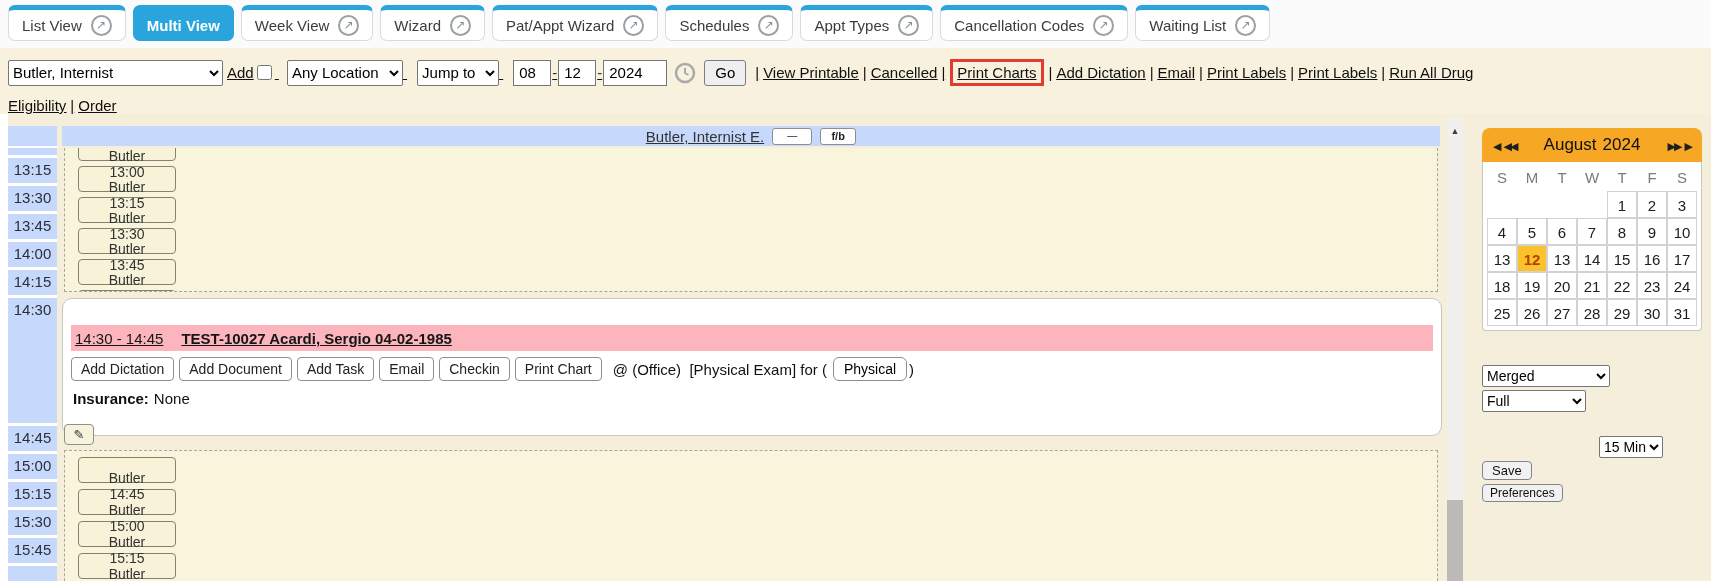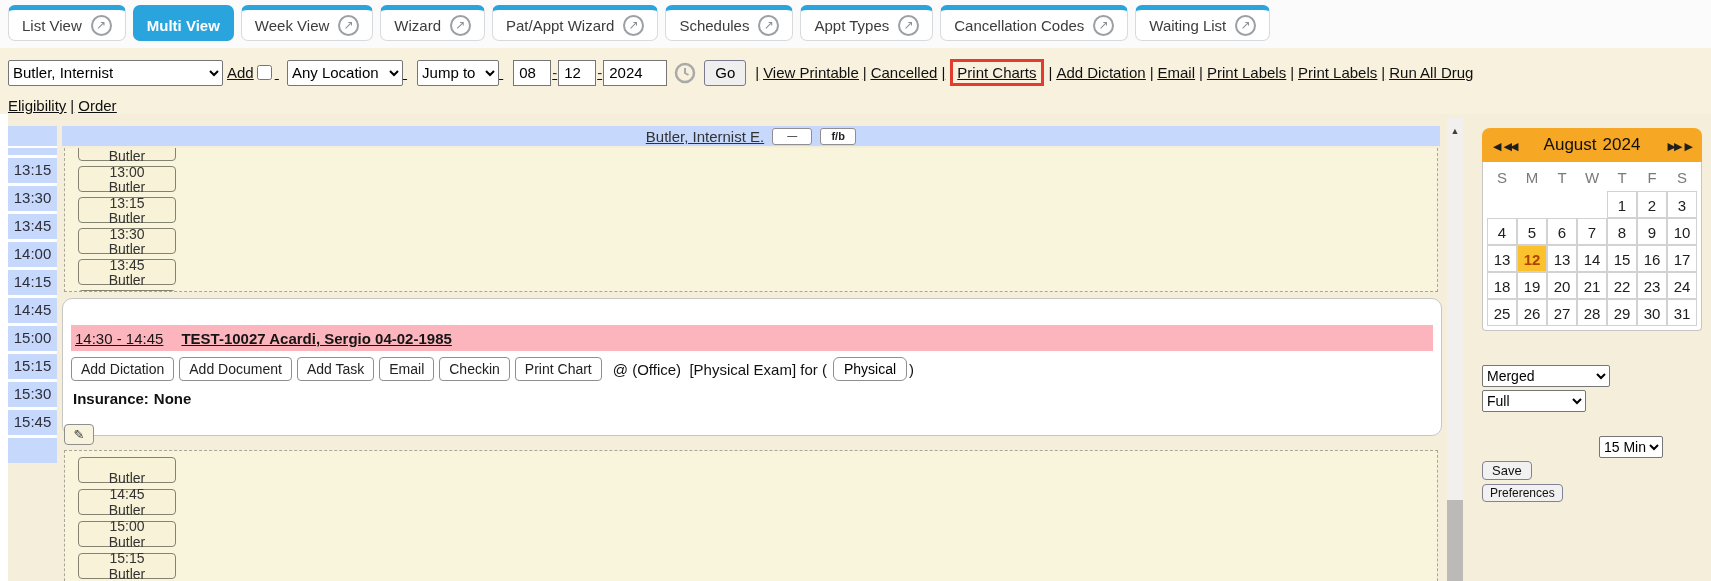--- a/index.html
+++ b/index.html
@@ -79,21 +79,21 @@
   .appt-time { font-size:15px; color:#151515; text-decoration:underline; cursor:pointer; white-space:nowrap; }
   .appt-patient { font-size:15px; color:#151515; text-decoration:underline; font-weight:bold;
                   margin-left:18px; cursor:pointer; white-space:nowrap; }
   .appt-actions { margin:6px 8px 0 8px; display:flex; align-items:center; font-size:15px; color:#111; }
   .actbtn { height:24px; padding:0 9px; background:#fff; border:1px solid #8f8f8f; border-radius:4px;
             font-size:14px; color:#222; margin-right:5px; cursor:pointer; white-space:nowrap; }
   .at-text { margin-left:6px; white-space:pre-wrap; }
   .typebtn { height:24px; padding:0 10px; background:#fff; border:1px solid #8f8f8f; border-radius:6px;
              font-size:14px; margin:0 2px 0 6px; cursor:pointer; }
   .appt-insurance { margin:9px 0 0 10px; font-size:15px; color:#111; }
-  .appt-insurance .ins-val { margin-left:5px;font-weight:bold; }
+  .appt-insurance .ins-val { margin-left:5px; }
 
   .editbtn { position:absolute; left:2px; top:298px; width:30px; height:21px; background:#f8f3dd;
              border:1px solid #8f8f8f; border-radius:4px; font-size:13px; padding:0; cursor:pointer; color:#333; }
 
   .vscroll { position:absolute; left:1447px; top:4px; width:16px; height:463px; background:#f1f0ee; cursor:pointer; }
   .scroll-up { display:block; text-align:center; font-size:9px; color:#3f3f3f; padding-top:8px; }
   .thumb { position:absolute; left:0; top:382px; width:16px; height:81px; background:#bbbab7; }
 
   
   .calendar { position:absolute; left:1482px; top:14px; width:220px; }
@@ -188,20 +188,21 @@
     <div class="leftstrip"></div>
 
     <div class="timecol" id="timecol">
         <div class="time-cell hdr"></div>
         <div class="time-cell sliver"></div>
         <div class="time-cell">13:15</div>
         <div class="time-cell">13:30</div>
         <div class="time-cell">13:45</div>
         <div class="time-cell">14:00</div>
         <div class="time-cell">14:15</div>
+        <div class="time-cell tall">14:30</div>
         <div class="time-cell">14:45</div>
         <div class="time-cell">15:00</div>
         <div class="time-cell">15:15</div>
         <div class="time-cell">15:30</div>
         <div class="time-cell">15:45</div>
         <div class="time-cell partial"></div>
       </div>
 
     <div class="schedcol">
       <div class="colheader">

